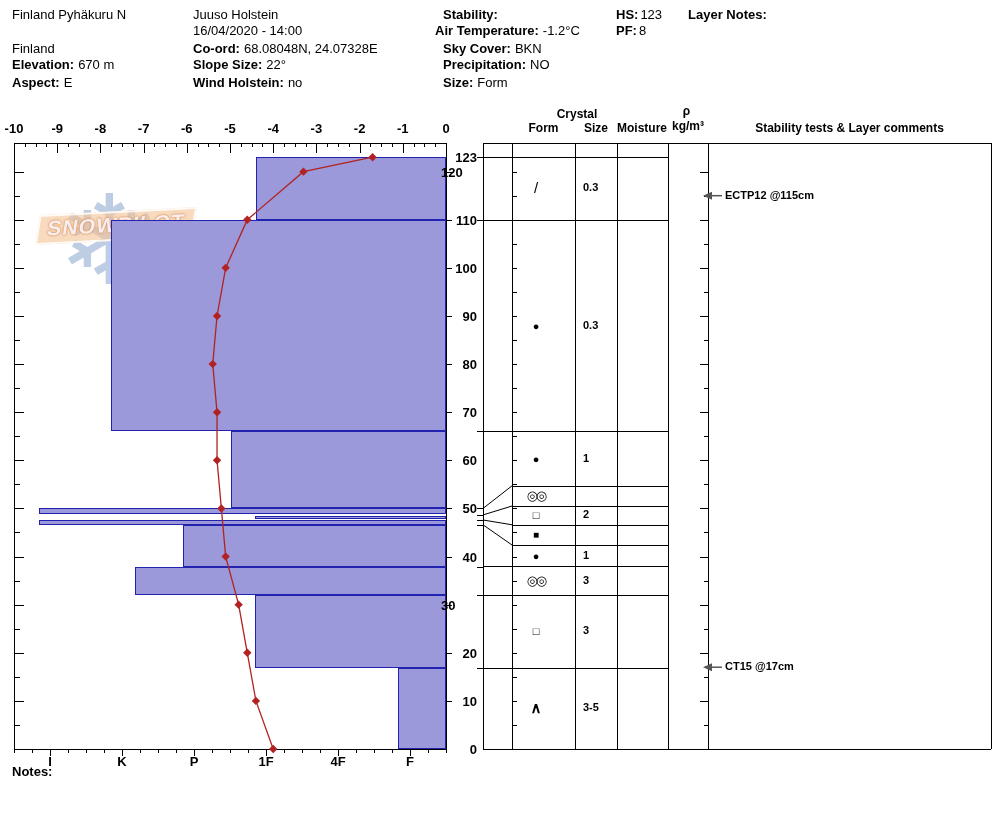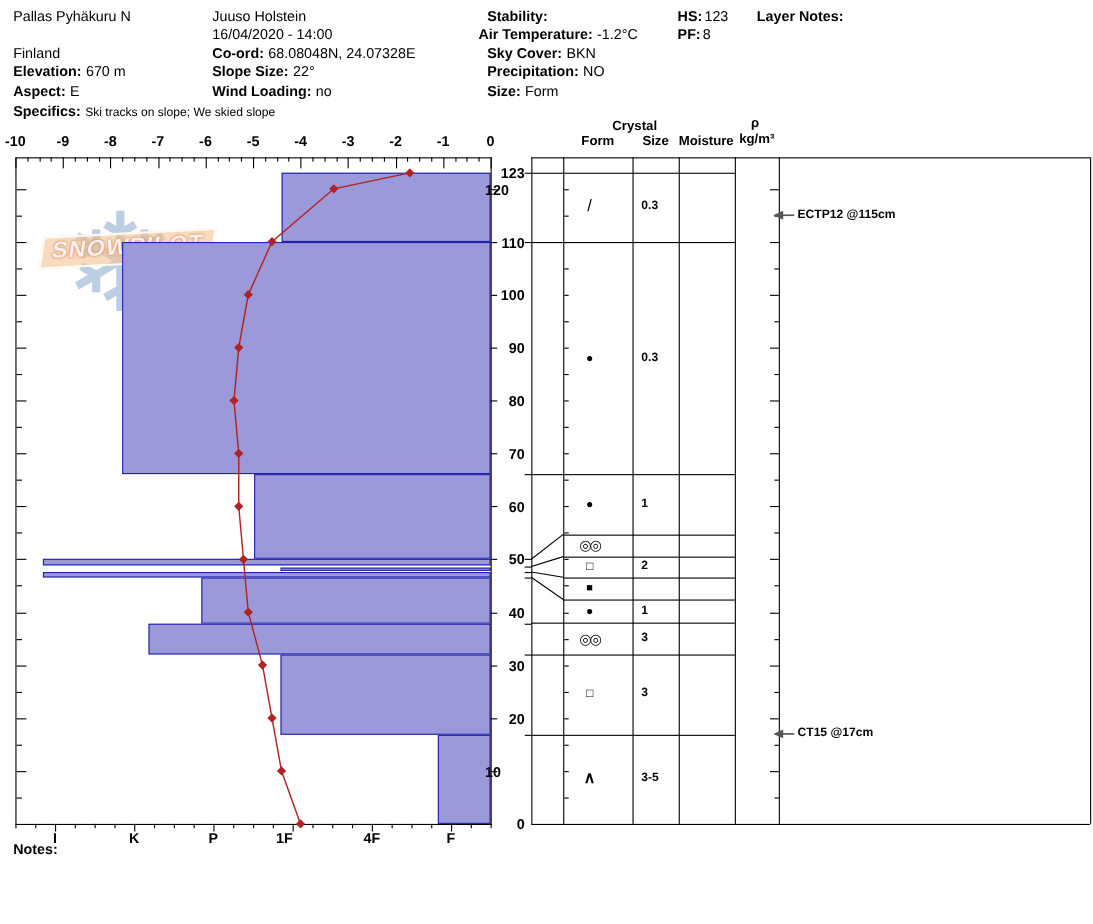--- a/index.html
+++ b/index.html
@@ -25,31 +25,30 @@
      font-size:21px;font-weight:bold;letter-spacing:1px;color:rgba(250,246,255,0.92);
      background:rgba(243,196,150,0.62);border:2px solid rgba(255,255,255,0.85);
      transform:skewX(-12deg) rotate(-3deg);
      text-shadow:0 0 2px rgba(217,138,74,0.9),0 0 2px rgba(217,138,74,0.9);}
 </style>
 </head>
 <body>
 
 <div id="page">
 
-  <div class="abs hl" style="left:12px;top:7px">Pallas Pyhäkuru N</div>
+  <div class="abs hl" style="left:12px;top:7px">Finland Pyhäkuru N</div>
   <div class="abs hl" style="left:12px;top:41px">Finland</div>
   <div class="abs hl" style="left:12px;top:57px"><span class="b">Elevation:</span><span>670 m</span></div>
   <div class="abs hl" style="left:12px;top:75px"><span class="b">Aspect:</span><span>E</span></div>
-  <div class="abs hl" style="left:12px;top:93px"><span class="b">Specifics:</span><span class="sm">Ski tracks on slope; We skied slope</span></div>
 
   <div class="abs hl" style="left:193px;top:7px">Juuso Holstein</div>
   <div class="abs hl" style="left:193px;top:23px">16/04/2020 - 14:00</div>
   <div class="abs hl" style="left:193px;top:41px"><span class="b">Co-ord:</span><span>68.08048N, 24.07328E</span></div>
   <div class="abs hl" style="left:193px;top:57px"><span class="b">Slope Size:</span><span>22°</span></div>
-  <div class="abs hl" style="left:193px;top:75px"><span class="b">Wind Loading:</span><span>no</span></div>
+  <div class="abs hl" style="left:193px;top:75px"><span class="b">Wind Holstein:</span><span>no</span></div>
 
   <div class="abs hl" style="left:443px;top:7px"><span class="b">Stability:</span><span></span></div>
   <div class="abs hl" style="left:435px;top:23px"><span class="b">Air Temperature:</span><span>-1.2°C</span></div>
   <div class="abs hl" style="left:443px;top:41px"><span class="b">Sky Cover:</span><span>BKN</span></div>
   <div class="abs hl" style="left:443px;top:57px"><span class="b">Precipitation:</span><span>NO</span></div>
   <div class="abs hl" style="left:443px;top:75px"><span class="b">Size:</span><span>Form</span></div>
 
   <div class="abs hl" style="left:616px;top:7px"><span class="b" style="margin-right:2px">HS:</span><span>123</span></div>
   <div class="abs hl" style="left:616px;top:23px"><span class="b" style="margin-right:2px">PF:</span><span>8</span></div>
   <div class="abs hl b" style="left:688px;top:7px">Layer Notes:</div>
@@ -58,20 +57,21 @@
     <div class="abs" id="wm-flake">❄</div>
     <div class="abs" id="wm-banner">SNOWPILOT</div>
   </div>
 
   <div class="abs thead" style="left:540px;top:107px;width:74px">Crystal</div>
   <div class="abs thead" style="left:512px;top:121px;width:63px">Form</div>
   <div class="abs thead" style="left:575px;top:121px;width:42px">Size</div>
   <div class="abs thead" style="left:614px;top:121px;width:56px">Moisture</div>
   <div class="abs thead" style="left:668px;top:104px;width:37px">ρ</div>
   <div class="abs thead" style="left:666px;top:119px;width:44px">kg/m³</div>
+  <div class="abs thead" style="left:708px;top:121px;width:283px">Stability tests &amp; Layer comments</div>
 
   <div class="abs" id="plotborder" style="left:14px;top:143px;width:433px;height:607px"></div>
 
   <svg id="ov" width="994" height="840">
       <line x1="483" y1="508.43089430894315" x2="512" y2="485.8173983739838" stroke="#000" stroke-width="1"></line>
       <line x1="483" y1="514.9262601626017" x2="512" y2="506.02520325203255" stroke="#000" stroke-width="1"></line>
       <line x1="483" y1="519.9782113821138" x2="512" y2="524.7895934959349" stroke="#000" stroke-width="1"></line>
       <line x1="483" y1="524.7895934959349" x2="512" y2="544.9973983739837" stroke="#000" stroke-width="1"></line>
       <polyline points="372.56000000000006,157.20000000000005 303.44000000000005,171.63414634146352 247.28000000000003,219.7479674796749 225.68000000000004,267.86178861788625 217.04000000000002,315.97560975609764 212.72,364.089430894309 217.04000000000002,412.20325203252037 217.04000000000002,460.31707317073176 221.36,508.43089430894315 225.68000000000004,556.5447154471544 238.64000000000001,604.6585365853659 247.28000000000003,652.7723577235772 255.92,700.8861788617886 273.20000000000005,749" fill="none" stroke="#b22222" stroke-width="1.3"></polyline>
       <polygon points="372.56000000000006,153.00000000000006 376.76000000000005,157.20000000000005 372.56000000000006,161.40000000000003 368.36000000000007,157.20000000000005" fill="#b22222"></polygon>
@@ -196,23 +196,23 @@
     <div class="abs axlab" style="left: 441px; top: 150.2px; width: 36px; text-align: right;">123</div>
     <div class="abs axlab" style="left: 441px; top: 164.634px; width: 36px; text-align: left;">120</div>
     <div class="abs axlab" style="left: 441px; top: 212.748px; width: 36px; text-align: right;">110</div>
     <div class="abs axlab" style="left: 441px; top: 260.862px; width: 36px; text-align: right;">100</div>
     <div class="abs axlab" style="left: 441px; top: 308.976px; width: 36px; text-align: right;">90</div>
     <div class="abs axlab" style="left: 441px; top: 357.089px; width: 36px; text-align: right;">80</div>
     <div class="abs axlab" style="left: 441px; top: 405.203px; width: 36px; text-align: right;">70</div>
     <div class="abs axlab" style="left: 441px; top: 453.317px; width: 36px; text-align: right;">60</div>
     <div class="abs axlab" style="left: 441px; top: 501.431px; width: 36px; text-align: right;">50</div>
     <div class="abs axlab" style="left: 441px; top: 549.545px; width: 36px; text-align: right;">40</div>
-    <div class="abs axlab" style="left: 441px; top: 597.659px; width: 36px; text-align: right;">30</div>
+    <div class="abs axlab" style="left: 441px; top: 597.659px; width: 36px; text-align: left;">30</div>
     <div class="abs axlab" style="left: 441px; top: 645.772px; width: 36px; text-align: right;">20</div>
-    <div class="abs axlab" style="left: 441px; top: 693.886px; width: 36px; text-align: left;">10</div>
+    <div class="abs axlab" style="left: 441px; top: 693.886px; width: 36px; text-align: right;">10</div>
     <div class="abs axlab" style="left: 441px; top: 742px; width: 36px; text-align: right;">0</div>
     <div class="abs tick" style="left: 14px; top: 749px; width: 1px; height: 4px;"></div>
     <div class="abs tick" style="left: 32px; top: 749px; width: 1px; height: 4px;"></div>
     <div class="abs tick" style="left: 50px; top: 749px; width: 1px; height: 7px;"></div>
     <div class="abs tick" style="left: 68px; top: 749px; width: 1px; height: 4px;"></div>
     <div class="abs tick" style="left: 86px; top: 749px; width: 1px; height: 4px;"></div>
     <div class="abs tick" style="left: 104px; top: 749px; width: 1px; height: 4px;"></div>
     <div class="abs tick" style="left: 122px; top: 749px; width: 1px; height: 7px;"></div>
     <div class="abs tick" style="left: 140px; top: 749px; width: 1px; height: 4px;"></div>
     <div class="abs tick" style="left: 158px; top: 749px; width: 1px; height: 4px;"></div>
@@ -228,21 +228,21 @@
     <div class="abs tick" style="left: 338px; top: 749px; width: 1px; height: 7px;"></div>
     <div class="abs tick" style="left: 356px; top: 749px; width: 1px; height: 4px;"></div>
     <div class="abs tick" style="left: 374px; top: 749px; width: 1px; height: 4px;"></div>
     <div class="abs tick" style="left: 392px; top: 749px; width: 1px; height: 4px;"></div>
     <div class="abs tick" style="left: 410px; top: 749px; width: 1px; height: 7px;"></div>
     <div class="abs tick" style="left: 428px; top: 749px; width: 1px; height: 4px;"></div>
     <div class="abs tick" style="left: 446px; top: 749px; width: 1px; height: 4px;"></div>
     <div class="abs axlab" style="left: 35px; top: 754px; width: 30px; text-align: center;">I</div>
     <div class="abs axlab" style="left: 107px; top: 754px; width: 30px; text-align: center;">K</div>
     <div class="abs axlab" style="left: 179px; top: 754px; width: 30px; text-align: center;">P</div>
-    <div class="abs axlab" style="left: 251px; top: 754px; width: 30px; text-align: left;">1F</div>
+    <div class="abs axlab" style="left: 251px; top: 754px; width: 30px; text-align: center;">1F</div>
     <div class="abs axlab" style="left: 323px; top: 754px; width: 30px; text-align: center;">4F</div>
     <div class="abs axlab" style="left: 395px; top: 754px; width: 30px; text-align: center;">F</div>
     <div class="abs ln" style="left: 483px; top: 143px; width: 1px; height: 606px;"></div>
     <div class="abs ln" style="left: 512px; top: 143px; width: 1px; height: 606px;"></div>
     <div class="abs ln" style="left: 575px; top: 143px; width: 1px; height: 606px;"></div>
     <div class="abs ln" style="left: 617px; top: 143px; width: 1px; height: 606px;"></div>
     <div class="abs ln" style="left: 668px; top: 143px; width: 1px; height: 606px;"></div>
     <div class="abs ln" style="left: 708px; top: 143px; width: 1px; height: 606px;"></div>
     <div class="abs ln" style="left: 991px; top: 143px; width: 1px; height: 606px;"></div>
     <div class="abs ln" style="left: 483px; top: 143px; width: 508px; height: 1px;"></div>

